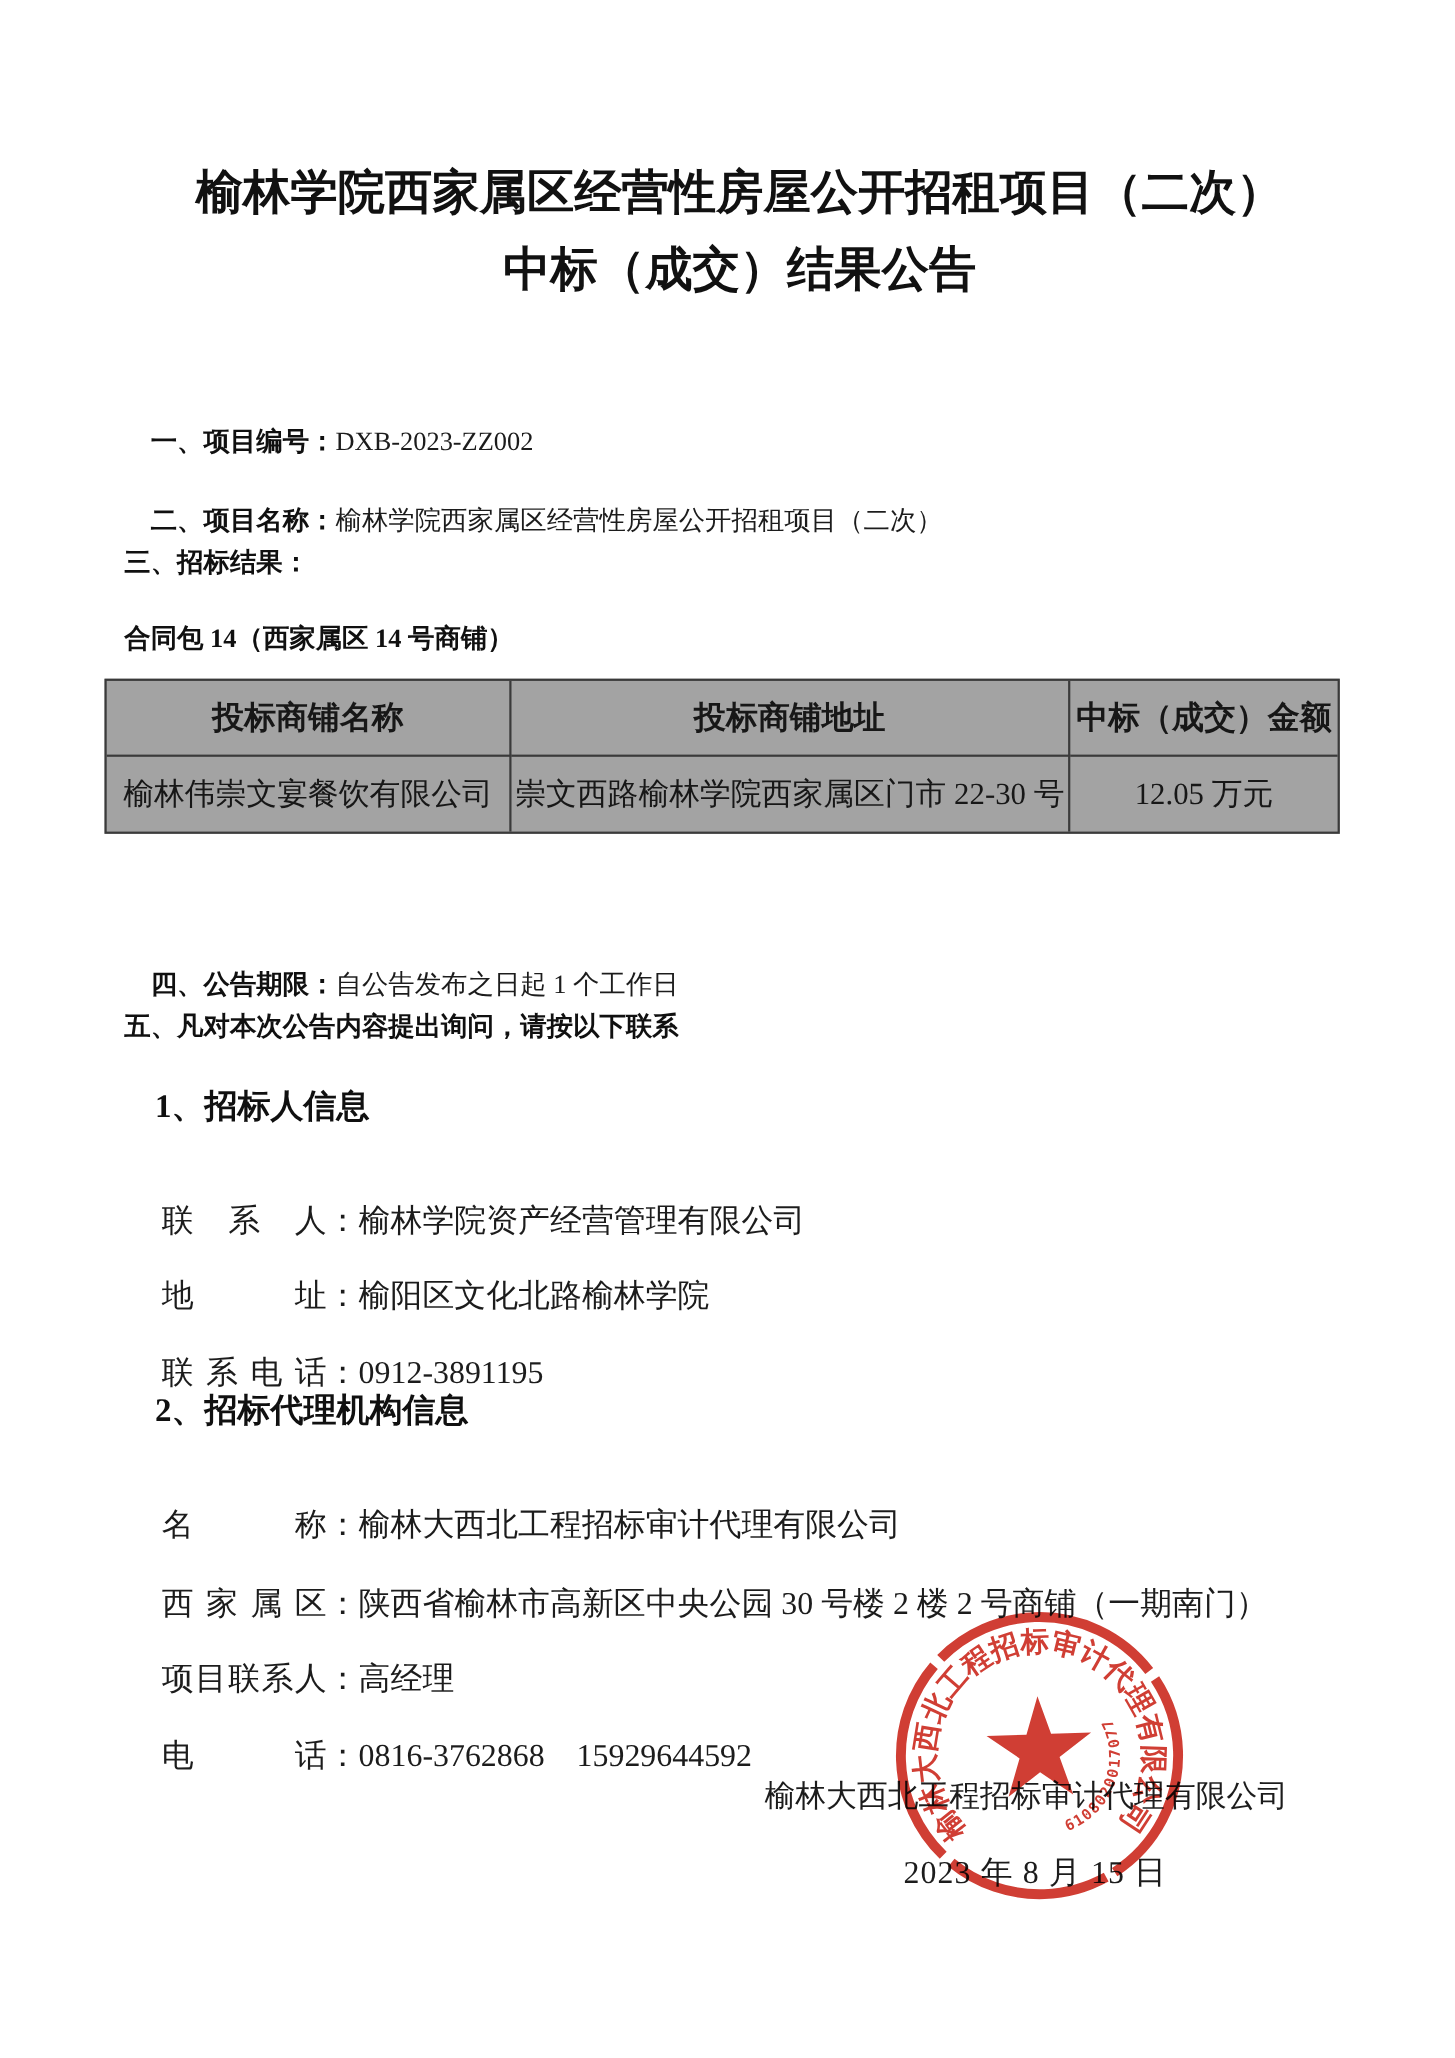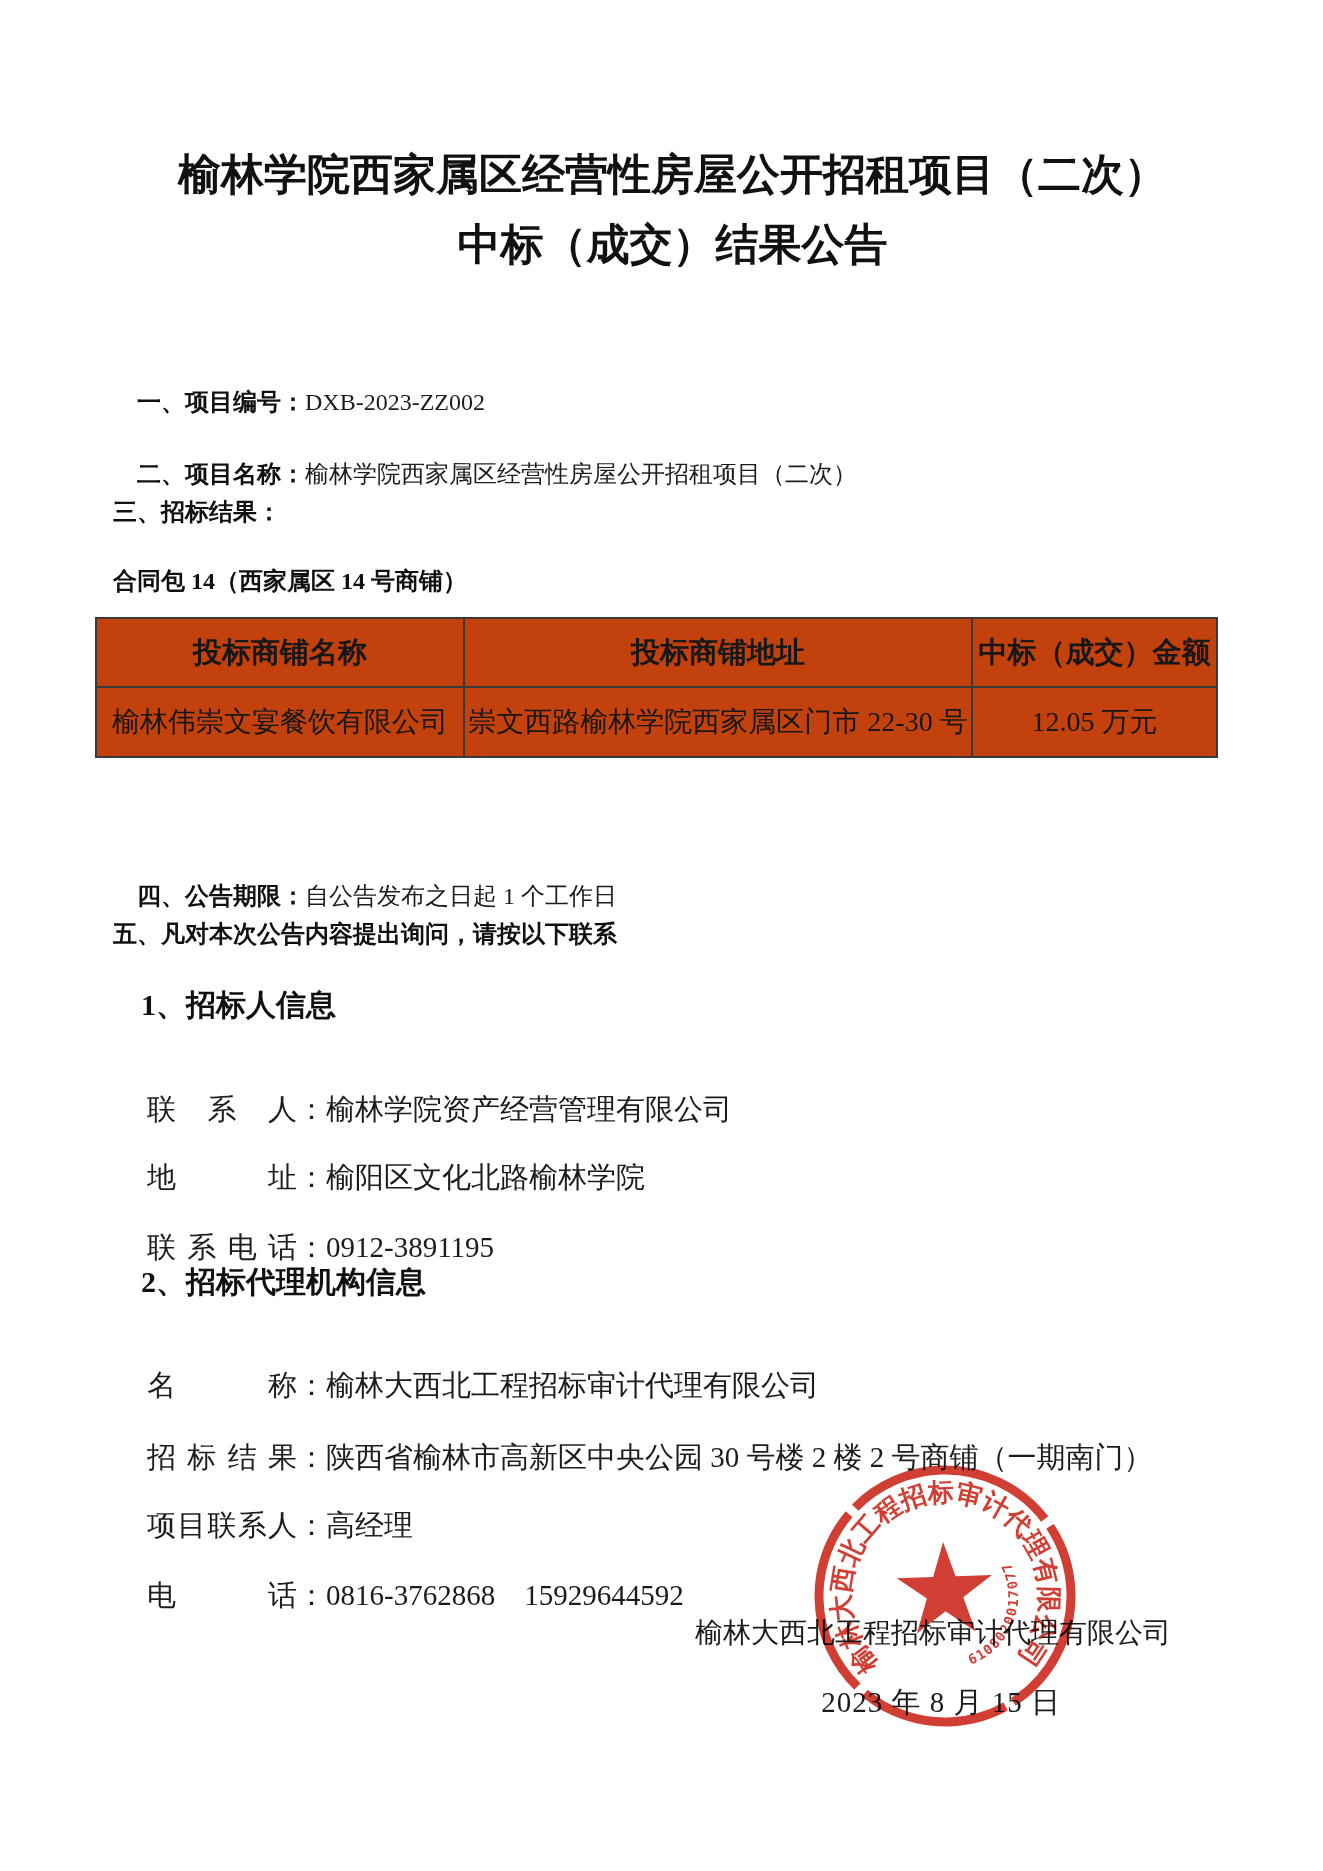--- a/index.html
+++ b/index.html
@@ -35,21 +35,21 @@
   .colon { display: inline-block; }
 
   
   .result-table {
     position: absolute; left: 95px; top: 617px;
     width: 1123px; height: 141px;
     border: 2px solid #3a3a3a;
     display: grid;
     grid-template-columns: 368px 508px 1fr;
     grid-template-rows: 69px 1fr;
-    background: #c2410c;
+    background: #a3a3a3;
   }
   .result-table .cell {
     display: flex; align-items: center; justify-content: center;
     border-right: 2px solid #3a3a3a;
     font-size: 28px; padding: 0 6px; text-align: center;
     white-space: nowrap; overflow: hidden;
   }
   .result-table .cell.last { border-right: none; }
   .result-table .hcell { font-weight: 700; border-bottom: 2px solid #3a3a3a; font-size: 29px; }
 
@@ -115,21 +115,21 @@
     <span class="jlabel">联系电话</span><span class="colon">：</span><span>0912-3891195</span>
   </div>
 
   <div class="abs sub-heading" style="top:1262px;">2、招标代理机构信息</div>
 
   <div class="abs contact-line" style="top:1333px;">
     <span class="jlabel">名称</span><span class="colon">：</span><span>榆林大西北工程招标审计代理有限公司</span>
   </div>
 
   <div class="abs contact-line" style="top:1405px;">
-    <span class="jlabel">招标结果</span><span class="colon">：</span><span>陕西省榆林市高新区中央公园 30 号楼 2 楼 2 号商铺（一期南门）</span>
+    <span class="jlabel">西家属区</span><span class="colon">：</span><span>陕西省榆林市高新区中央公园 30 号楼 2 楼 2 号商铺（一期南门）</span>
   </div>
 
   <div class="abs contact-line" style="top:1473px;">
     <span class="jlabel">项目联系人</span><span class="colon">：</span><span>高经理</span>
   </div>
 
   <div class="abs contact-line" style="top:1543px;">
     <span class="jlabel">电话</span><span class="colon">：</span><span>0816-3762868　15929644592</span>
   </div>
 

